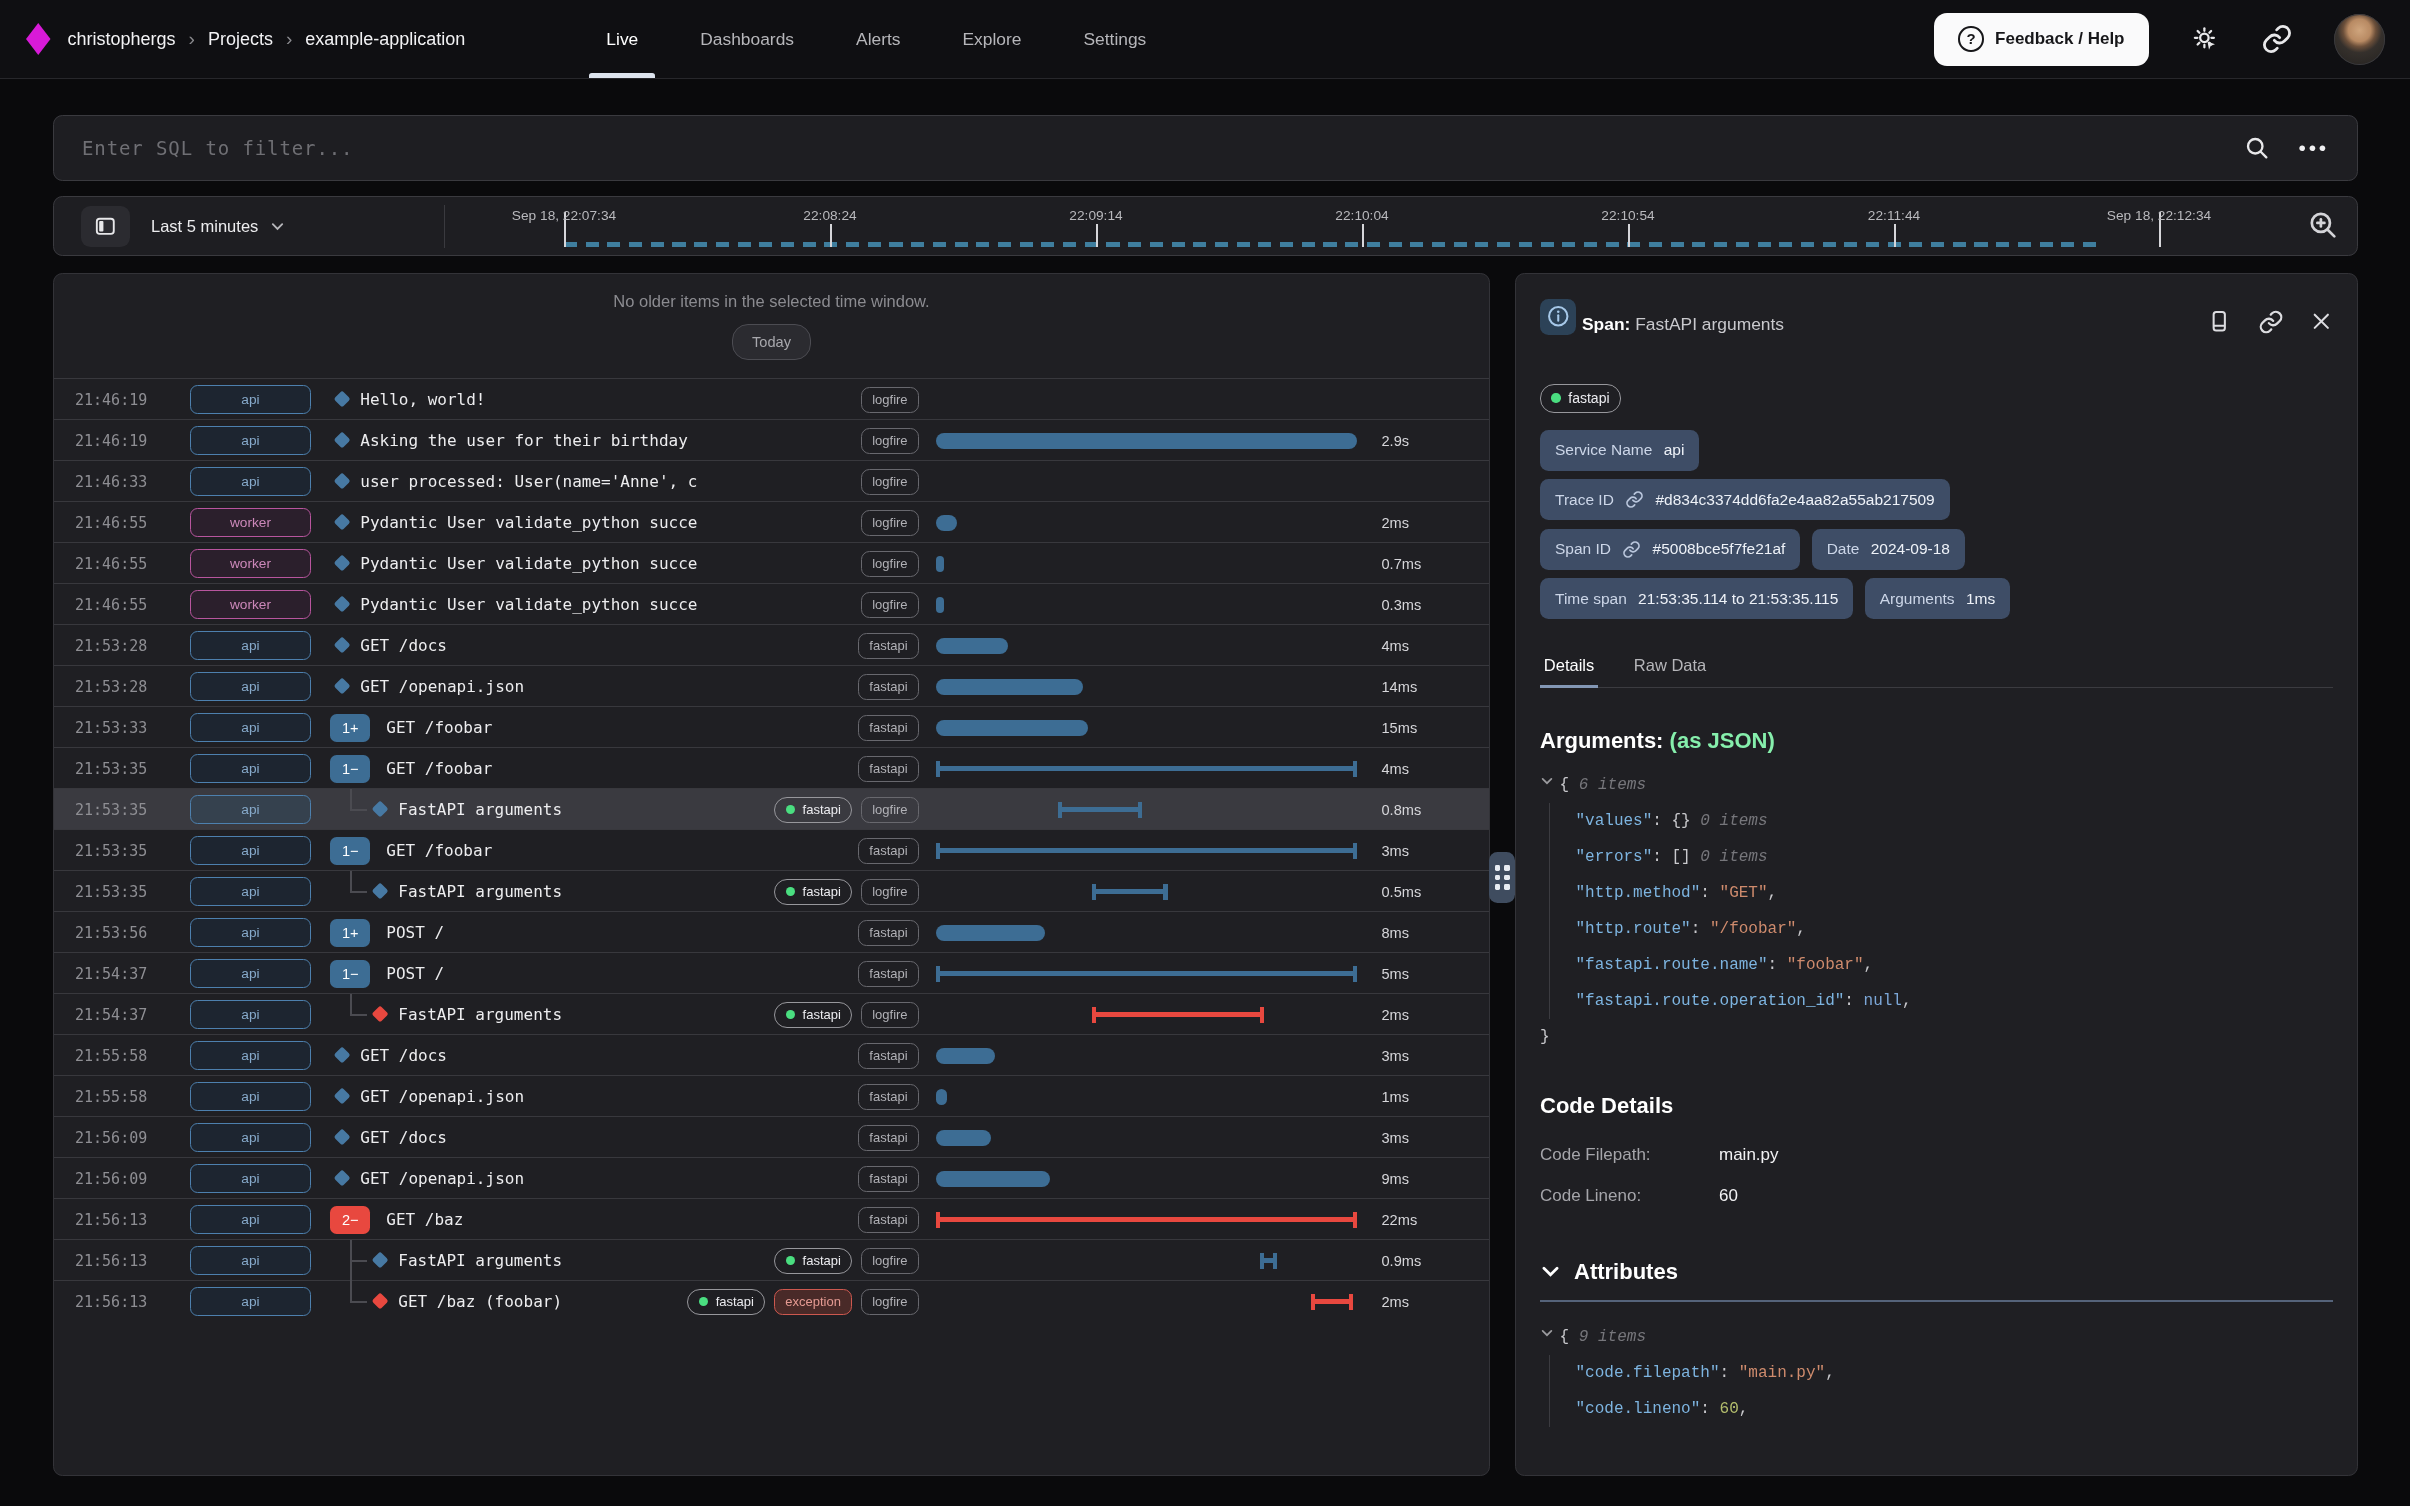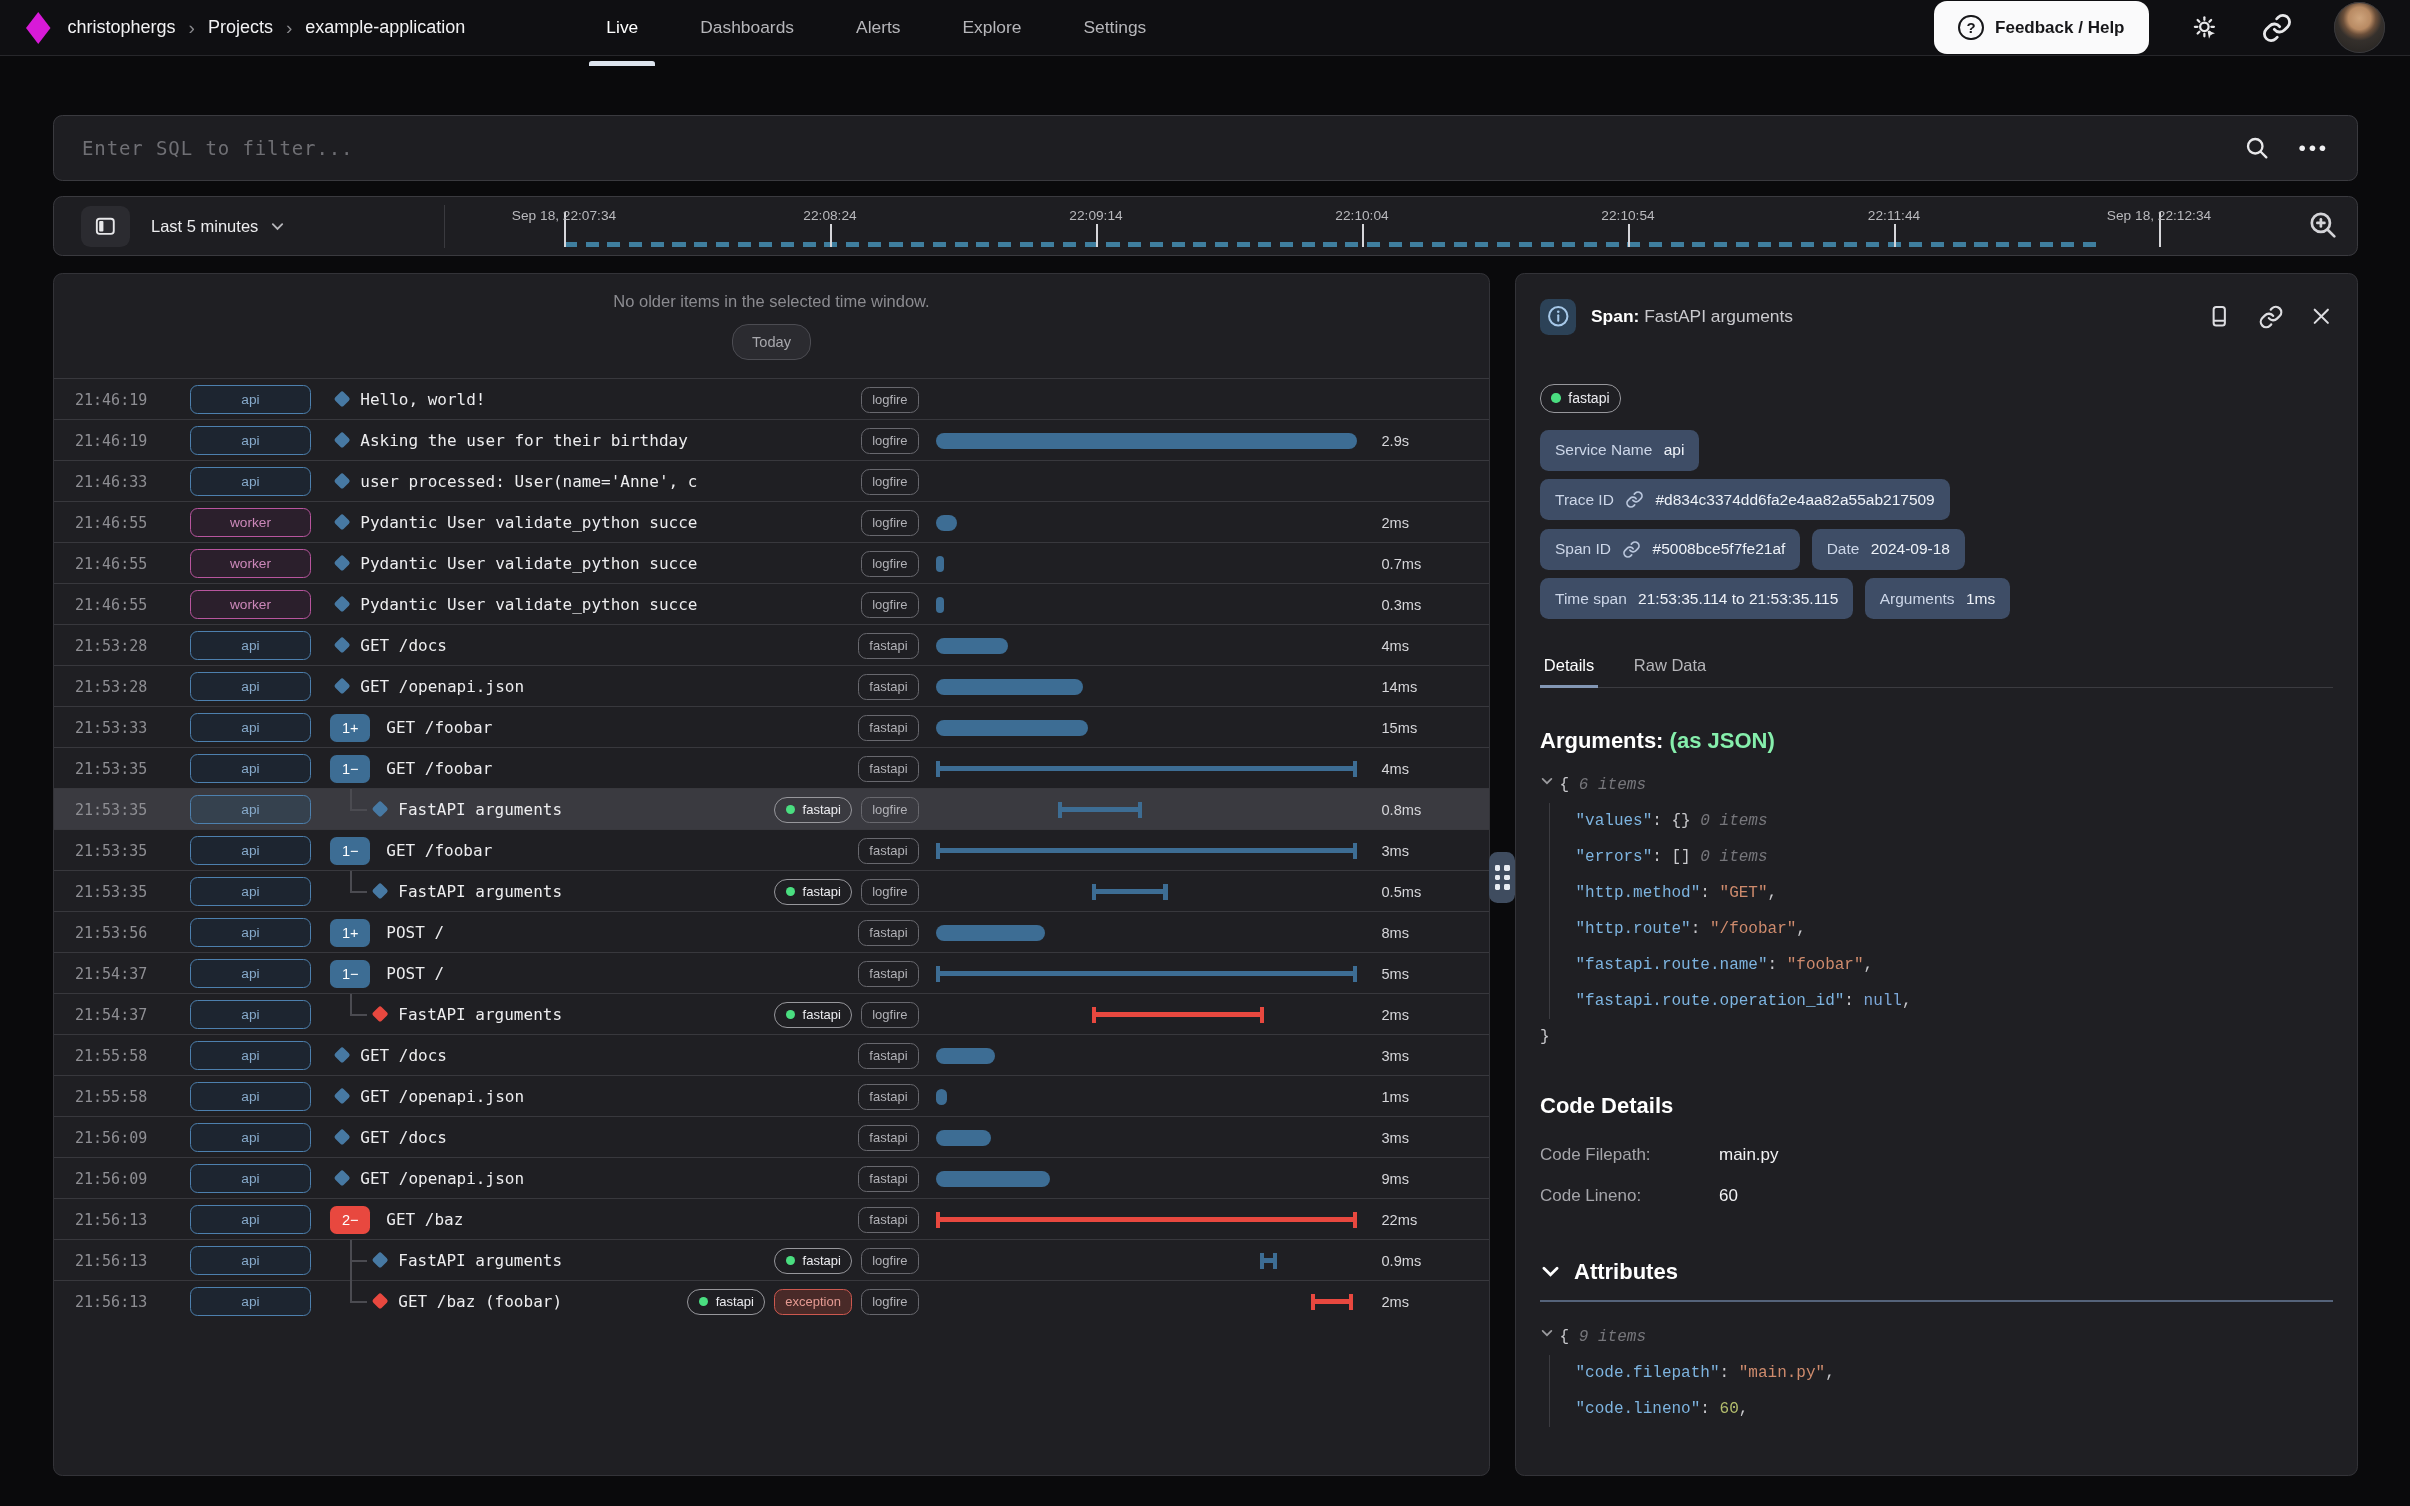--- a/index.html
+++ b/index.html
@@ -2,21 +2,21 @@
 <html style="font-size:15px"><head>
 <meta charset="utf-8">
 <style>
   * { margin:0; padding:0; box-sizing:border-box; }
   html,body { background:#060608; }
   .page { position:relative; width:2411px; height:1507px; background:#0a0a0c;
           font-family:"Liberation Sans", sans-serif; color:#e8e8ea; overflow:hidden; }
   .mono { font-family:"DejaVu Sans Mono", monospace; }
 
   
-  .topnav { display:flex; align-items:center; height:56px; background:#0f0f12;
+  .topnav { display:flex; align-items:center; height:79px; background:#0f0f12;
             border-bottom:0.9px solid #27272b; padding:0 26px; }
   .logo-diamond { width:24.5px; height:32px; margin-right:17px; flex:none; }
   .breadcrumb { display:flex; align-items:center; gap:13px; font-size:18px; color:#f2f2f4; }
   .crumb-sep { color:#8a8a8e; font-size:19px; }
   .nav-tabs { display:flex; gap:62px; margin-left:141px; height:77px; align-items:center; }
   .nav-tab { position:relative; font-size:17.4px; color:#b6b6ba; height:77px; display:flex;
              align-items:center; cursor:pointer; }
   .nav-tab.active { color:#ffffff; }
   .nav-tab.active::after { content:""; position:absolute; left:-17px; right:-17px; bottom:0;
              height:4.7px; background:#dde4ee; border-radius:2.8px 2.8px 0 0; }
@@ -116,21 +116,21 @@
   .sp.error { border-color:#cd584f; background:#492a28; color:#e49a92; }
   .c-bar { position:relative; height:41px; }
   .bar-solid { position:absolute; top:12.7px; height:16px; border-radius:8.5px; background:currentColor; min-width:7.5px; }
   .bar-whisk { position:absolute; top:18.4px; height:4.7px; background:currentColor; min-width:9.4px; }
   .bar-whisk::before, .bar-whisk::after { content:""; position:absolute; top:-5.6px; width:4.2px; height:16px; background:currentColor; }
   .bar-whisk::before { left:0; } .bar-whisk::after { right:0; }
   .bar-blue { color:#3d6d94; } .bar-red { color:#e8483f; }
   .c-dur { padding-left:24.5px; font-size:14.6px; color:#d6d6da; white-space:nowrap; }
 
   
-  .dp-header { display:flex; align-items:center; gap:15px; }
+  .dp-header { display:flex; align-items:flex-end; gap:6px; }
   .info-badge { width:36px; height:36px; border-radius:8.5px; background:#2c4257; display:flex;
                 align-items:center; justify-content:center; color:#a6c8e8; flex:none; }
   .dp-title { font-size:17.4px; color:#c9c9cd; }
   .dp-title b { color:#ffffff; font-weight:700; }
   .dp-hicons { margin-left:auto; display:flex; align-items:center; gap:26px; color:#dcdce0; }
   .dp-scope { margin-top:49px; display:inline-flex; }
   .chip-rows { margin-top:17px; display:flex; flex-direction:column; gap:8.5px; }
   .chip-row { display:flex; gap:11.3px; }
   .chip { display:flex; align-items:center; gap:11.3px; background:#3e4d66; border-radius:8.5px;
           height:41px; padding:0 15px; font-size:15.5px; }

